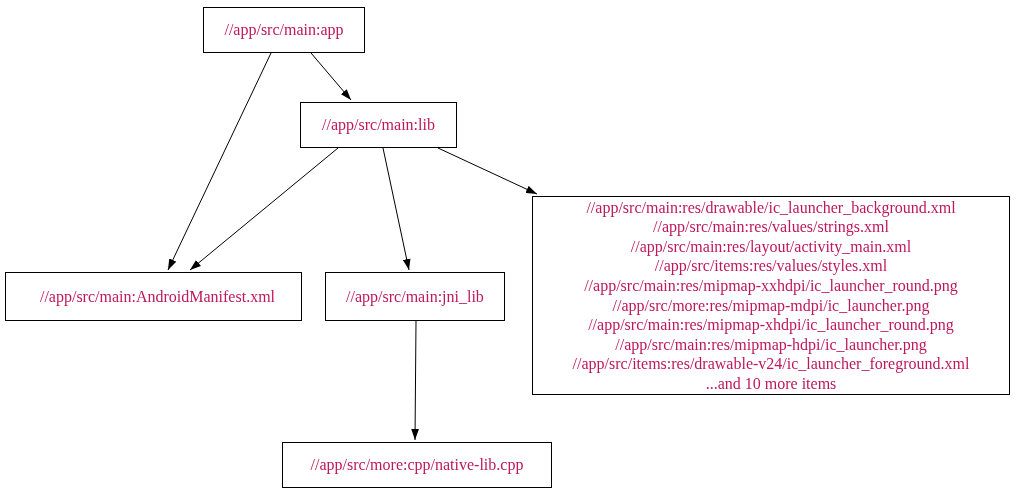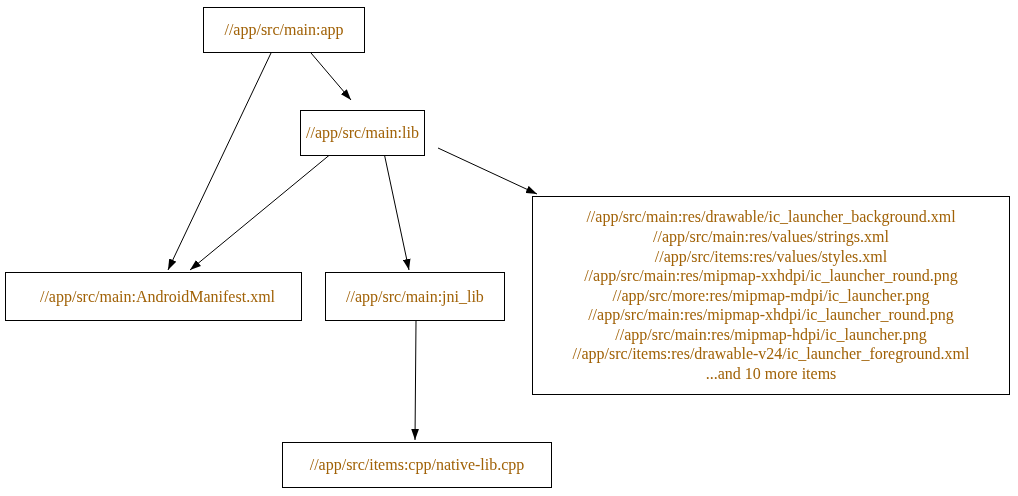--- a/index.html
+++ b/index.html
@@ -6,21 +6,21 @@
     margin: 0;
     padding: 0;
     background: #ffffff;
   }
   #canvas {
     position: relative;
     width: 1018px;
     height: 496px;
     background: #ffffff;
     font-family: "Liberation Serif", "DejaVu Serif", serif;
-    color: #a16207;
+    color: #be185d;
     overflow: hidden;
   }
   #edge-layer {
     position: absolute;
     left: 0;
     top: 0;
     width: 1018px;
     height: 496px;
   }
   .node {
@@ -38,21 +38,21 @@
   .node.multiline {
     flex-direction: column;
     justify-content: center;
   }
   .node.multiline .fileline {
     line-height: 19.6px;
     white-space: nowrap;
   }
   
   #node-app        { left: 203px; top:   7px; width: 162px; height: 46px; }
-  #node-lib        { left: 300px; top: 102px; width: 125px; height: 46px; margin-top: 8px; }
+  #node-lib        { left: 300px; top: 102px; width: 157px; height: 46px; }
   #node-manifest   { left:   5px; top: 272px; width: 297px; height: 49px; padding-left: 8px; }
   #node-jni-lib    { left: 325px; top: 272px; width: 180px; height: 49px; text-align: right; }
   #node-res        { left: 532px; top: 196px; width: 478px; height: 199px; }
   #node-native-lib { left: 282px; top: 442px; width: 270px; height: 46px; }
   .edge {
     stroke: #000000;
     stroke-width: 1;
   }
 </style>
 </head>
@@ -78,24 +78,25 @@
 
   <div class="node" id="node-lib">//app/src/main:lib</div>
 
   <div class="node" id="node-manifest">//app/src/main:AndroidManifest.xml</div>
 
   <div class="node" id="node-jni-lib">//app/src/main:jni_lib</div>
 
   <div class="node multiline" id="node-res">
     <div class="fileline">//app/src/main:res/drawable/ic_launcher_background.xml</div>
     <div class="fileline">//app/src/main:res/values/strings.xml</div>
+    <div class="fileline">//app/src/main:res/layout/activity_main.xml</div>
     <div class="fileline">//app/src/items:res/values/styles.xml</div>
     <div class="fileline">//app/src/main:res/mipmap-xxhdpi/ic_launcher_round.png</div>
     <div class="fileline">//app/src/more:res/mipmap-mdpi/ic_launcher.png</div>
     <div class="fileline">//app/src/main:res/mipmap-xhdpi/ic_launcher_round.png</div>
     <div class="fileline">//app/src/main:res/mipmap-hdpi/ic_launcher.png</div>
     <div class="fileline">//app/src/items:res/drawable-v24/ic_launcher_foreground.xml</div>
     <div class="fileline">...and 10 more items</div>
   </div>
 
-  <div class="node" id="node-native-lib">//app/src/items:cpp/native-lib.cpp</div>
+  <div class="node" id="node-native-lib">//app/src/more:cpp/native-lib.cpp</div>
 
 </div>
 
 </body></html>

